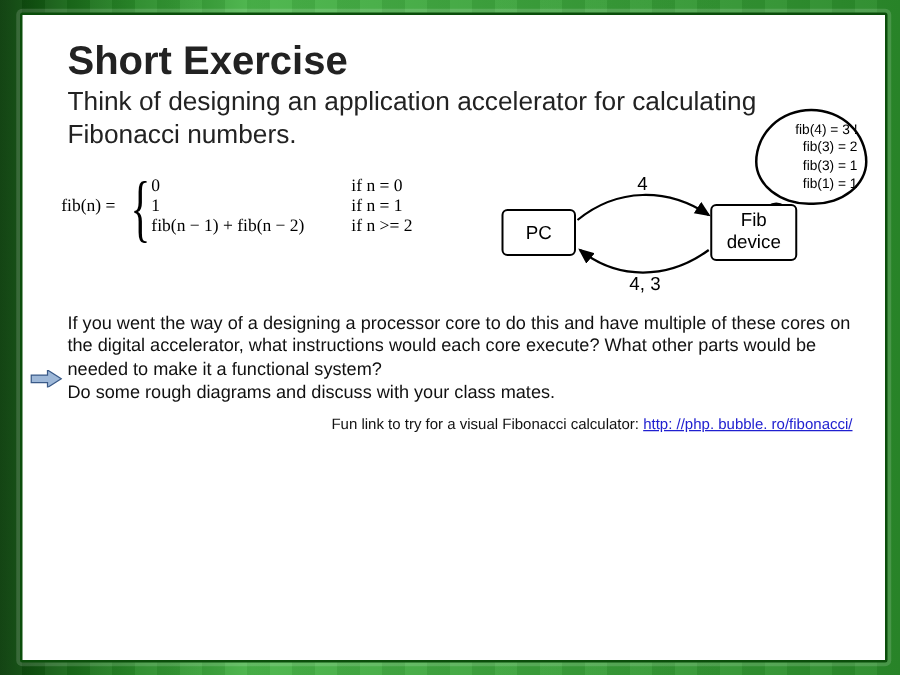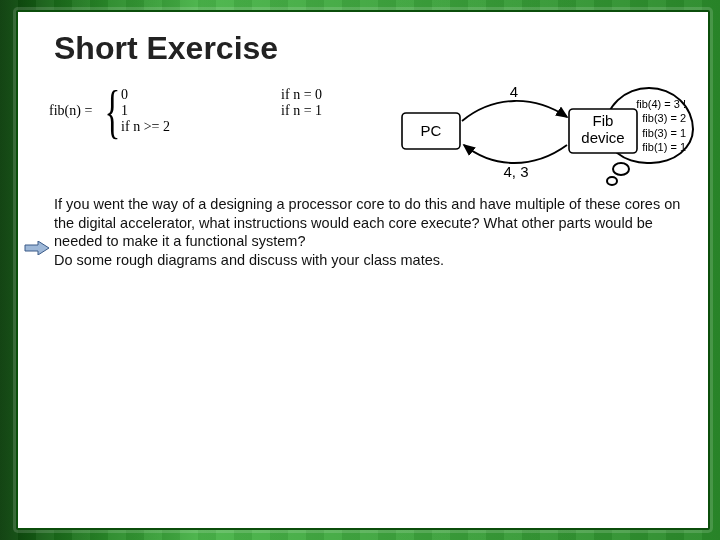--- a/index.html
+++ b/index.html
@@ -131,20 +131,21 @@
 </style>
 </head>
 <body>
 
 <div class="bg-stripes"></div>
 
 <div class="slide">
 
   <h1 class="title">Short Exercise</h1>
 
+  <p class="intro">Think of designing an application accelerator for calculating Fibonacci numbers.</p>
 
   <div class="thought">
     <div class="thought-cloud">
       <div>fib(4) = 3 !</div>
       <div>fib(3) = 2</div>
       <div>fib(3) = 1</div>
       <div>fib(1) = 1</div>
     </div>
   </div>
 
@@ -156,20 +157,21 @@
       <span class="formula-cases">
         <span class="row">
             <span class="lhs">0</span>
             <span>if n = 0</span>
           </span>
         <span class="row">
             <span class="lhs">1</span>
             <span>if n = 1</span>
           </span>
         <span class="row">
+            <span class="lhs">fib(n − 1) + fib(n − 2)</span>
             <span>if n &gt;= 2</span>
           </span>
       </span>
     </div>
 
     <svg class="svg-diagram" viewBox="0 0 260 110">
       <defs>
         <marker id="ah" markerWidth="8" markerHeight="8" refX="6" refY="3" orient="auto">
           <path d="M0,0 L7,3 L0,6 Z" fill="#000"></path>
         </marker>
@@ -192,14 +194,17 @@
 
 
   <p class="para2">
     <svg class="arrow-bullet" viewBox="0 0 26 14">
       <path d="M1 4 L14 4 L14 0 L25 7 L14 14 L14 10 L1 10 Z" fill="#9eb8d8" stroke="#3a5a88" stroke-width="1"></path>
     </svg>
     <span style="white-space:pre-line; display:block;">If you went the way of a designing a processor core to do this and have multiple of these cores on the digital accelerator, what instructions would each core execute? What other parts would be needed to make it a functional system?
 Do some rough diagrams and discuss with your class mates.</span>
   </p>
 
+  <div class="footer-link">
+    <span>Fun link to try for a visual Fibonacci calculator: </span><a href="#">http: //php. bubble. ro/fibonacci/</a>
+  </div>
 
 </div>
 
 </body></html>

